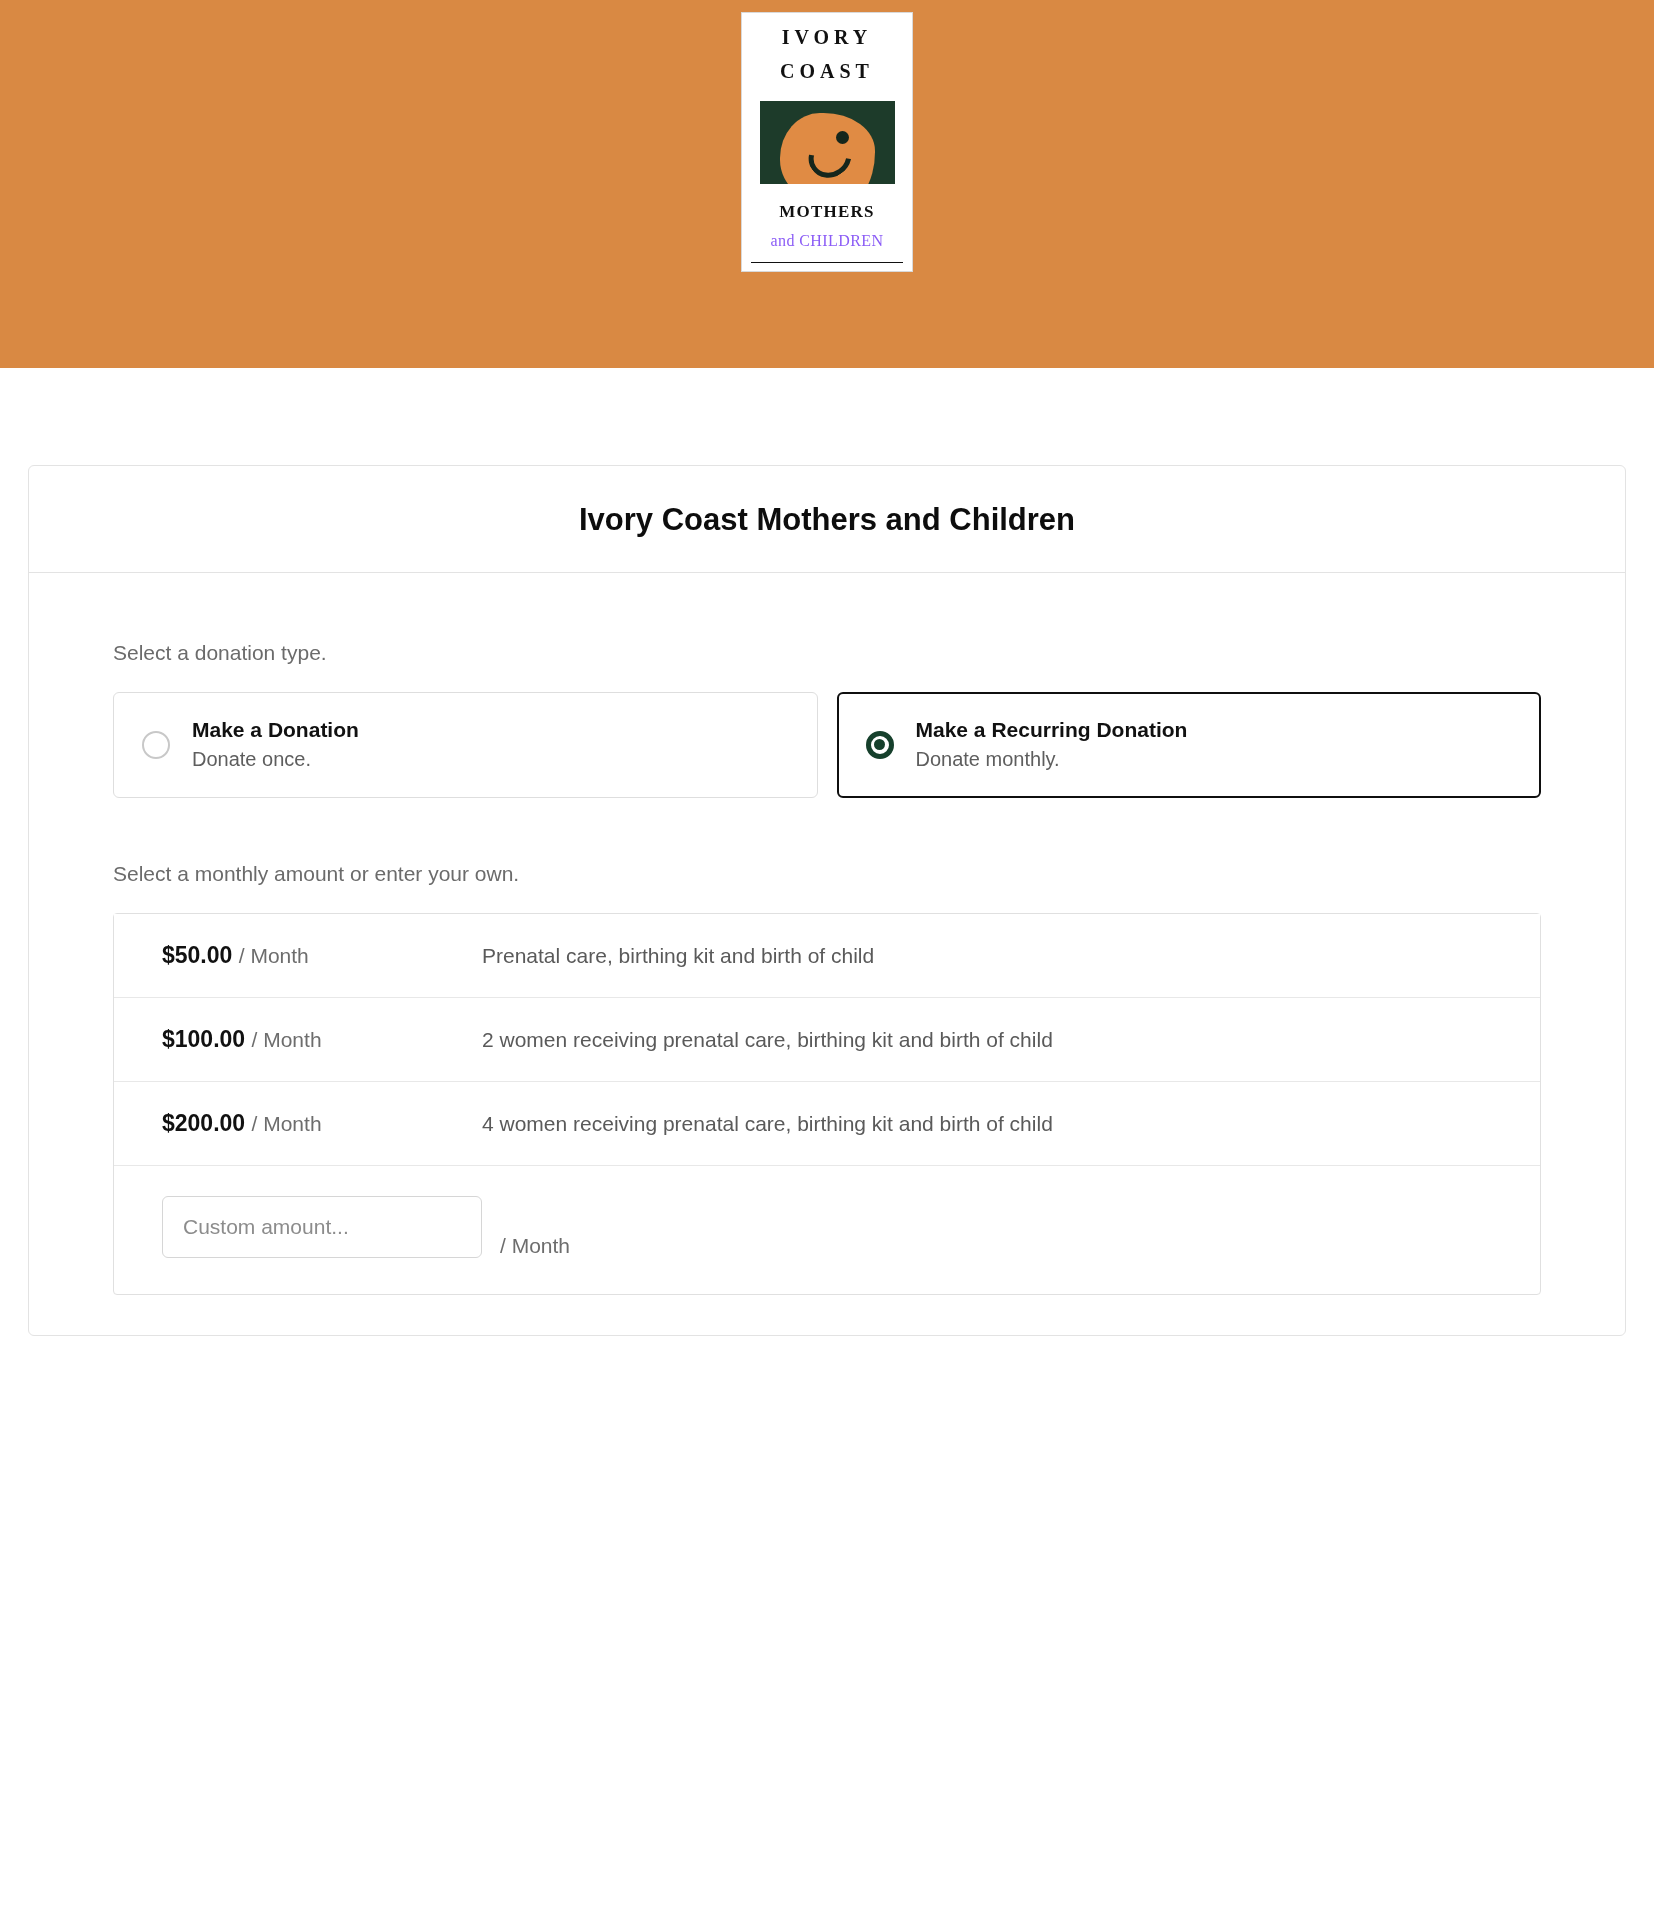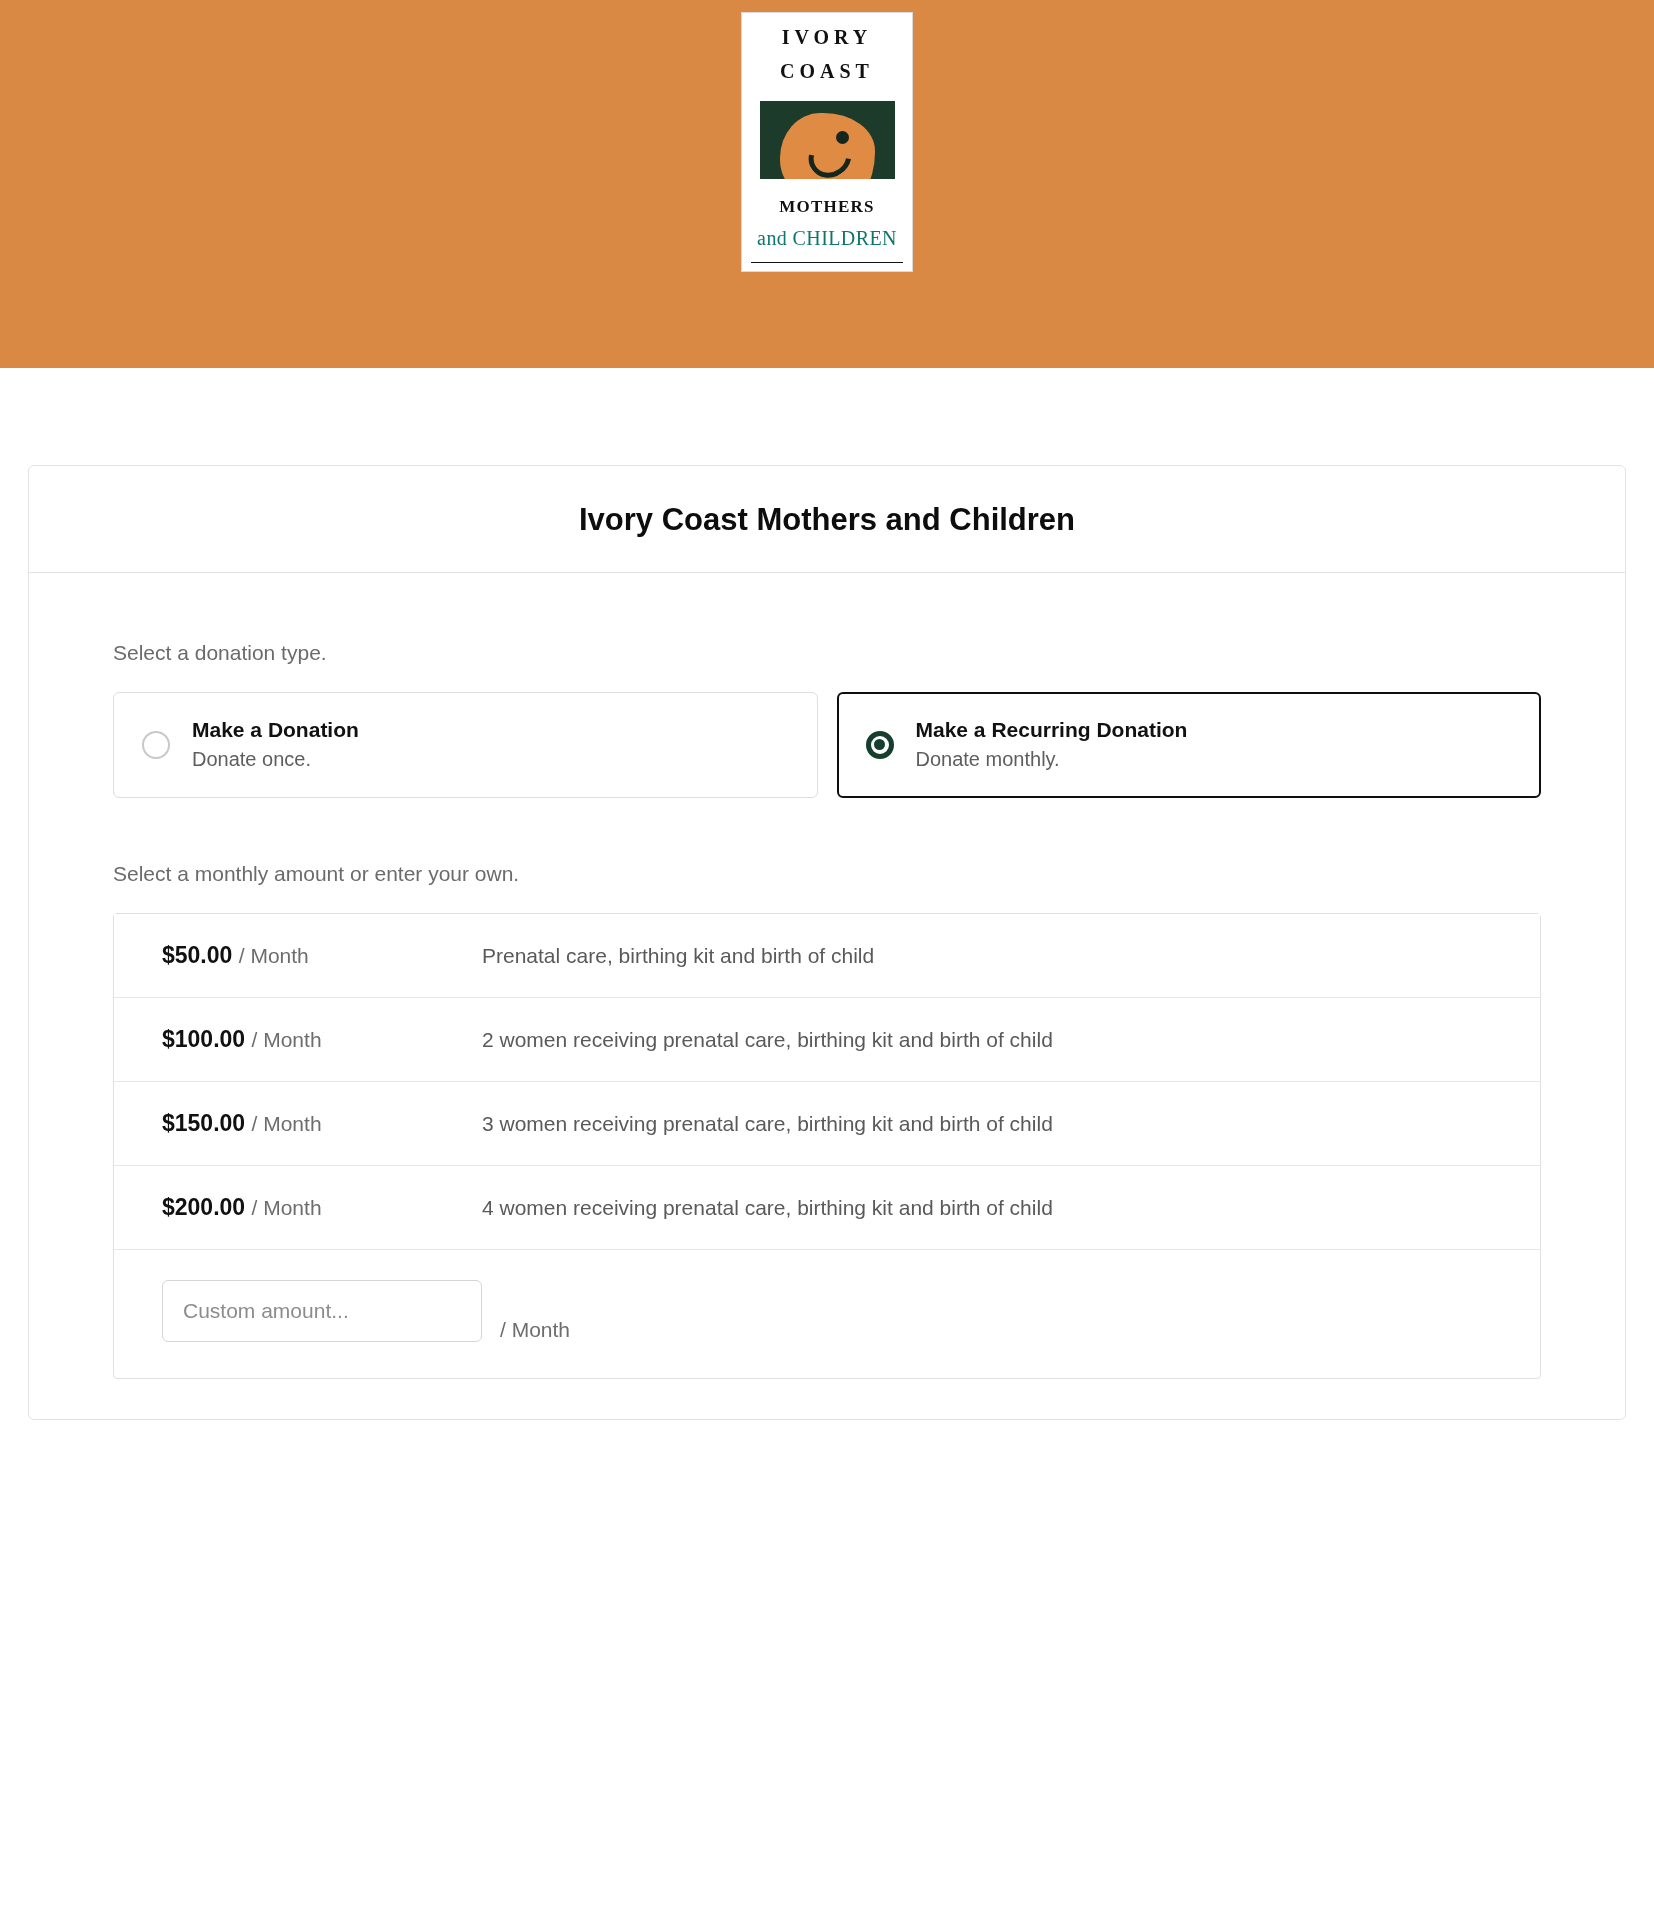--- a/index.html
+++ b/index.html
@@ -87,23 +87,23 @@
     margin-top: 9px;
     font-family: "Liberation Serif", serif;
     font-weight: bold;
     font-size: 17px;
     letter-spacing: 1.2px;
     color: #111111;
   }
   .logo-sub2 {
     margin-top: 1px;
     font-family: "Liberation Serif", serif;
-    font-size: 20px;
+    font-size: 16px;
     letter-spacing: 0.4px;
-    color: #0f766e;
+    color: #8b5cf6;
   }
   .logo-rule {
     margin-top: 3px;
     width: 152px;
     height: 1px;
     background: #111111;
   }
 
   
   .card {
@@ -301,27 +301,20 @@
       </div>
 
       <div class="amount-row">
         <span class="amount-value">
           <span>$100.00</span>
           <span class="amount-period">/ Month</span>
         </span>
         <span class="amount-desc">2 women receiving prenatal care, birthing kit and birth of child</span>
       </div>
 
-      <div class="amount-row">
-        <span class="amount-value">
-          <span>$150.00</span>
-          <span class="amount-period">/ Month</span>
-        </span>
-        <span class="amount-desc">3 women receiving prenatal care, birthing kit and birth of child</span>
-      </div>
 
       <div class="amount-row">
         <span class="amount-value">
           <span>$200.00</span>
           <span class="amount-period">/ Month</span>
         </span>
         <span class="amount-desc">4 women receiving prenatal care, birthing kit and birth of child</span>
       </div>
 
       <div class="custom-row">

